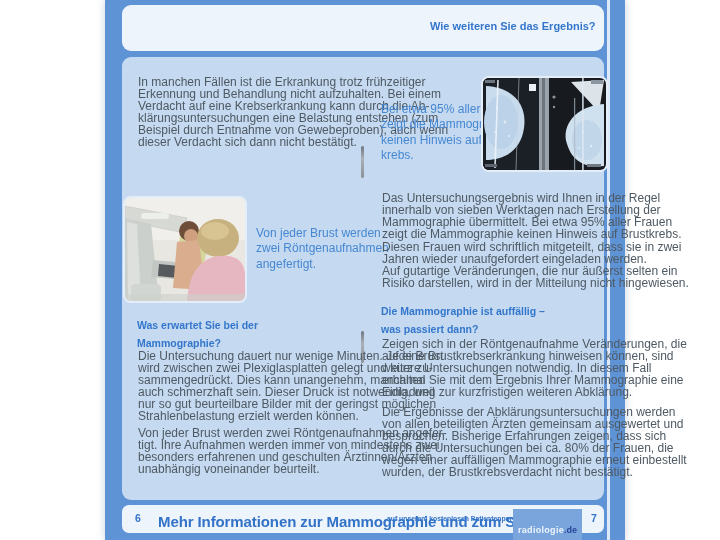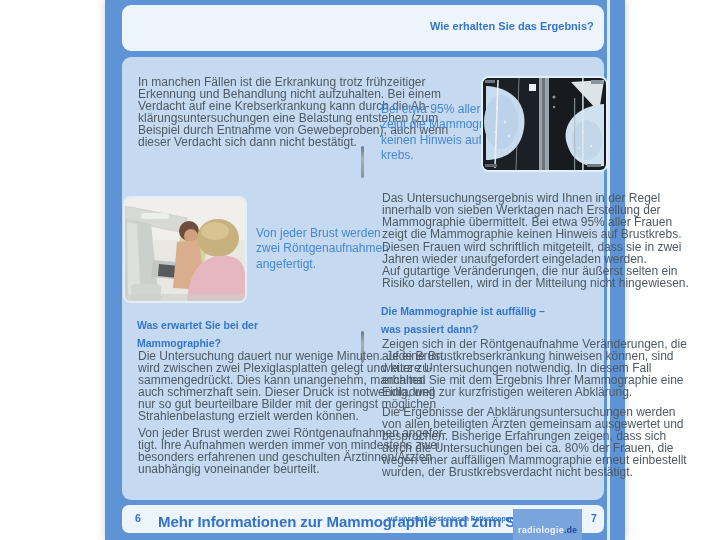--- a/index.html
+++ b/index.html
@@ -39,21 +39,21 @@
   <div class="abs brochure-bg"></div>
   <div class="abs page-edge-line"></div>
 
   <div class="abs band band-head"></div>
   <div class="abs band band-content"></div>
   <div class="abs band band-footer"></div>
 
   <div class="abs staple staple-1"></div>
   <div class="abs staple staple-2"></div>
 
-  <div class="abs heading" style="left:430px;top:16px;">Wie erhalten Sie das Ergebnis?</div>
+  <div class="abs heading" style="left:430px;top:16px;">Wie weiteren Sie das Ergebnis?</div>
 
   <div class="abs para" style="left:138px;top:76px;">In manchen Fällen ist die Erkrankung trotz frühzeitiger
 Erkennung und Behandlung nicht aufzuhalten. Bei einem
 Verdacht auf eine Krebserkrankung kann durch die Ab-
 klärungsuntersuchungen eine Belastung entstehen (zum
 Beispiel durch Entnahme von Gewebeproben), auch wenn
 dieser Verdacht sich dann nicht bestätigt.</div>
 
   <div class="abs photo-frame" style="left:123px;top:196px;width:120px;height:103px;">
     <svg width="120" height="103" viewBox="0 0 120 103">

